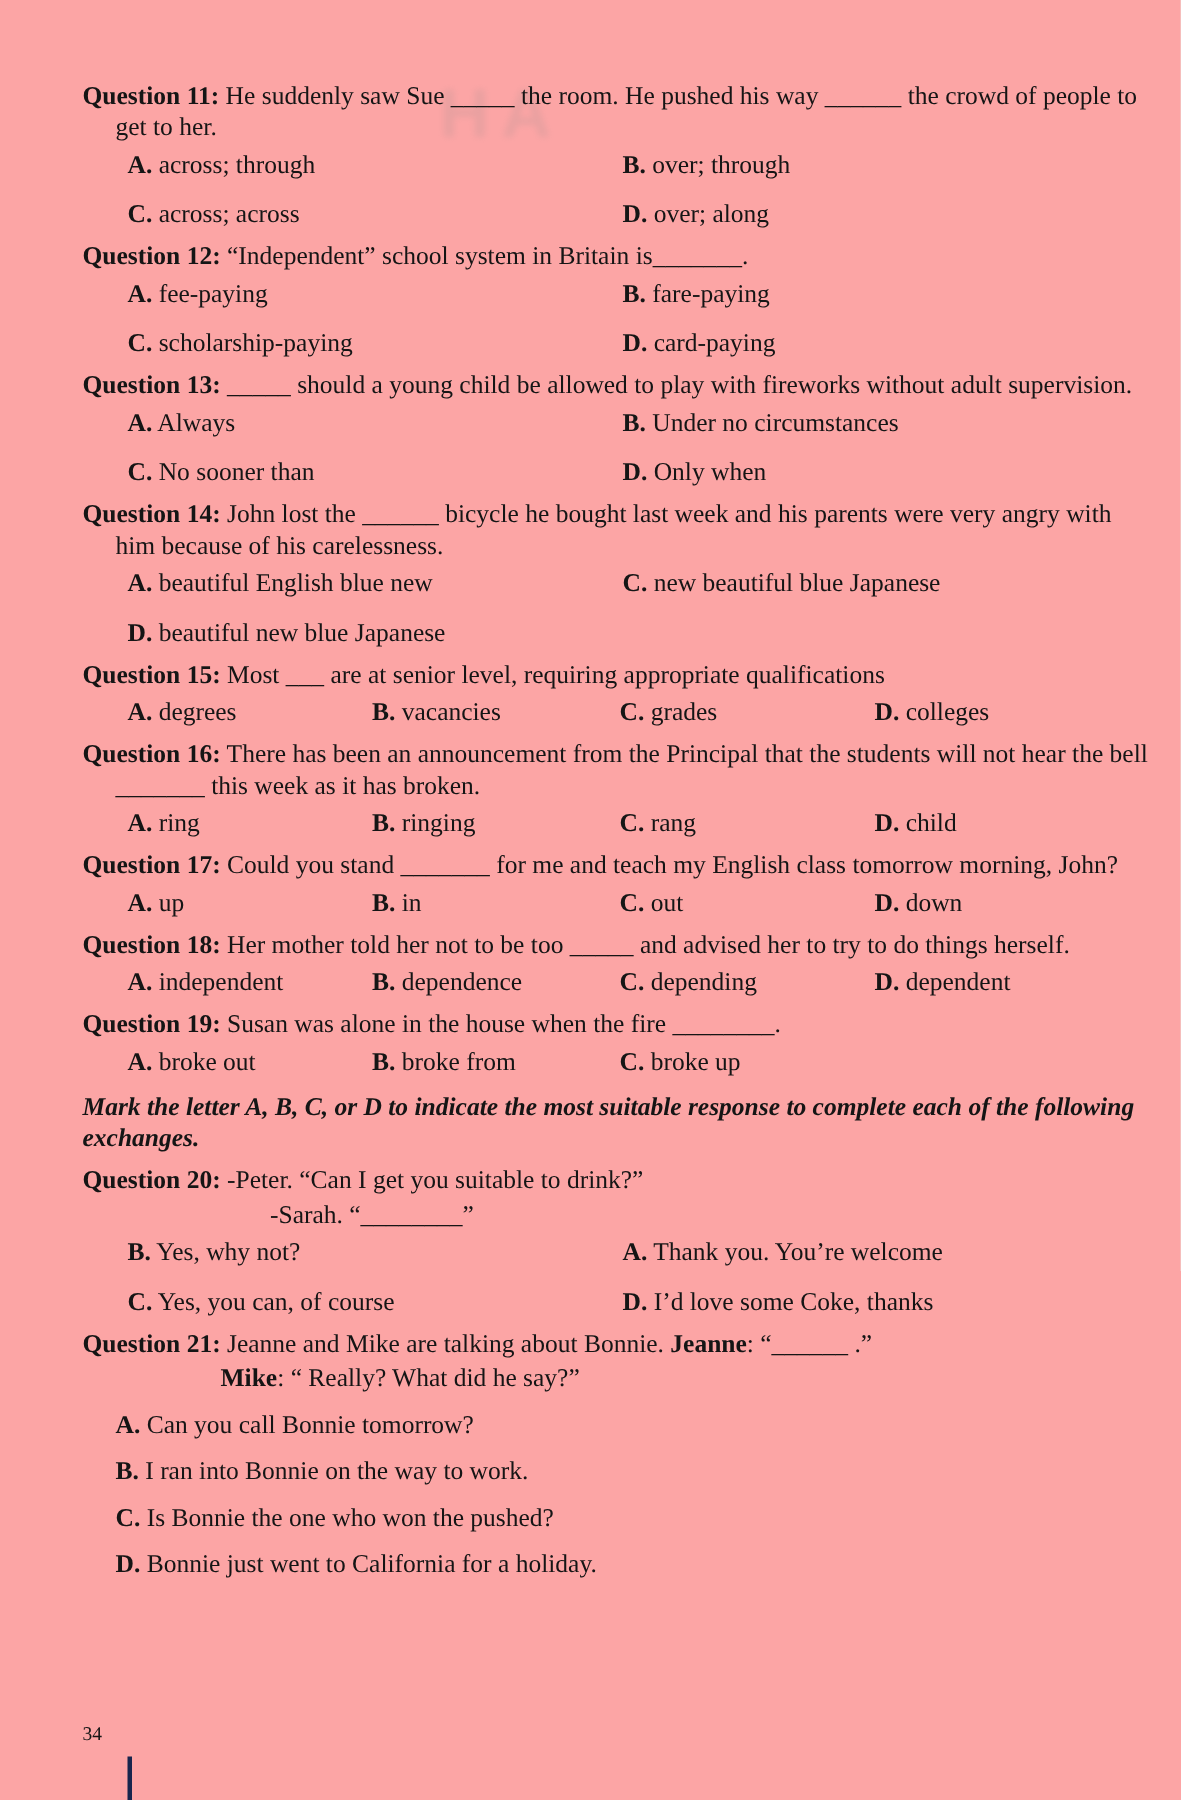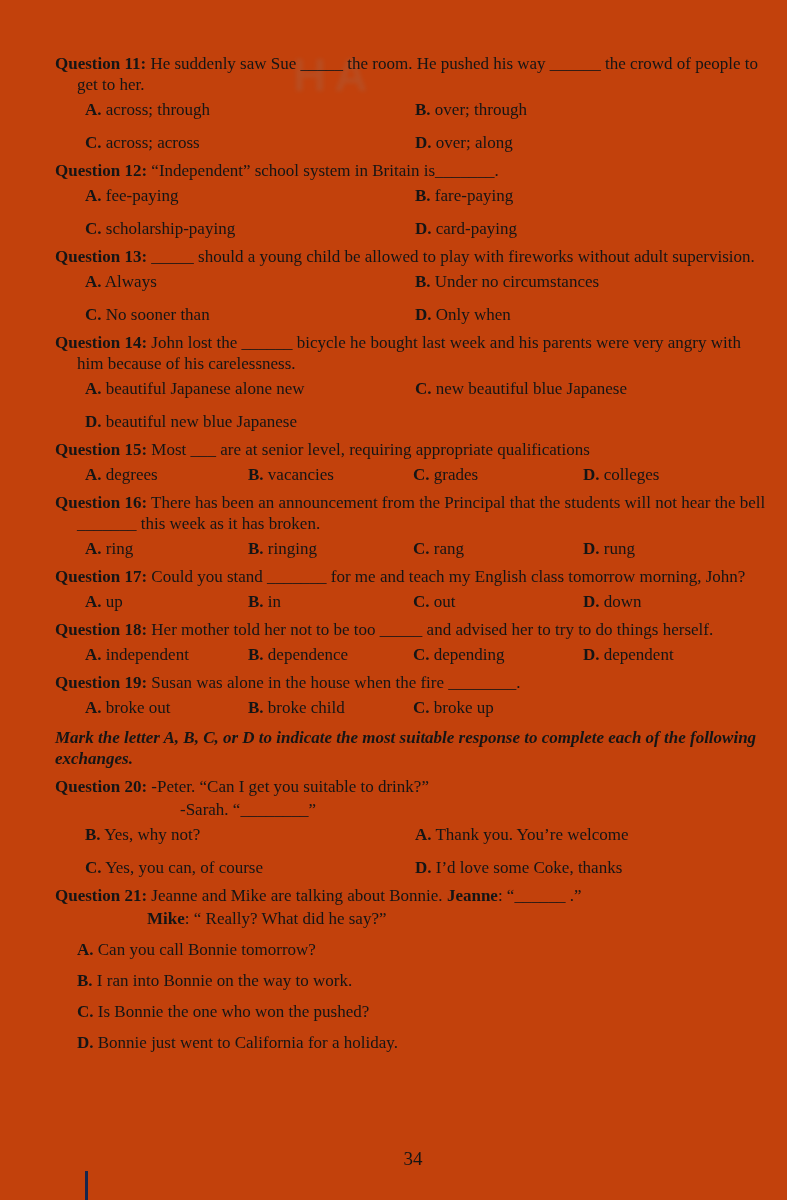--- a/index.html
+++ b/index.html
@@ -5,21 +5,21 @@
   * { box-sizing: border-box; }
   html, body { margin: 0; padding: 0; }
   body {
     width: 787px; height: 1200px;
     background: #e9e9e6;
     font-family: "Liberation Serif", serif;
   }
   .page {
     position: relative;
     width: 787px; height: 1200px;
-    background: #c2410c;
+    background: #fca5a5;
     overflow: hidden;
     color: #151515;
   }
   .content {
     position: absolute;
     left: 55px; top: 46px;
     width: 716px;
     font-size: 17px;
     line-height: 21px;
   }
@@ -29,22 +29,22 @@
   .sarah { padding-left: 125px; }
   .mike { padding-left: 92px; }
   .opts { display: grid; margin: 4px 0 7px; padding-left: 30px; row-gap: 12px; }
   .c2 { grid-template-columns: 330px auto; }
   .c4 { grid-template-columns: 163px 165px 170px auto; }
   .c1 { display: block; padding-left: 22px; }
   .c1 .opt { margin: 10px 0; }
   .instr { font-weight: bold; font-style: italic; margin: 9px 0 3px; }
   .footer {
     position: absolute; left: 55px; top: 1148px;
-    width: 716px; text-align: center;
-    font-size: 19px; color: #151515;
+    width: 716px; text-align: left;
+    font-size: 13px; color: #151515;
   }
   .bleed {
     position: absolute; left: 293px; top: 48px;
     font-family: "Liberation Sans", sans-serif;
     font-size: 46px; font-weight: bold; letter-spacing: 8px;
     color: #8a8a8a; opacity: 0.16; filter: blur(2px);
     pointer-events: none;
   }
   .scanline {
     position: absolute; left: 85px; top: 1171px;
@@ -86,21 +86,21 @@
         <div class="opt"><b>A.</b> <span>Always</span></div>
         <div class="opt"><b>B.</b> <span>Under no circumstances</span></div>
         <div class="opt"><b>C.</b> <span>No sooner than</span></div>
         <div class="opt"><b>D.</b> <span>Only when</span></div>
       </div>
     </section>
 
     <section>
       <p class="q"><b class="ql">Question 14:</b> <span>John lost the ______ bicycle he bought last week and his parents were very angry with him because of his carelessness.</span></p>
       <div class="opts c2">
-        <div class="opt"><b>A.</b> <span>beautiful Japanese alone new</span></div>
+        <div class="opt"><b>A.</b> <span>beautiful English blue new</span></div>
         <div class="opt"><b>C.</b> <span>new beautiful blue Japanese</span></div>
         <div class="opt"><b>D.</b> <span>beautiful new blue Japanese</span></div>
       </div>
     </section>
 
     <section>
       <p class="q"><b class="ql">Question 15:</b> <span>Most ___ are at senior level, requiring appropriate qualifications</span></p>
       <div class="opts c4">
         <div class="opt"><b>A.</b> <span>degrees</span></div>
         <div class="opt"><b>B.</b> <span>vacancies</span></div>
@@ -108,21 +108,21 @@
         <div class="opt"><b>D.</b> <span>colleges</span></div>
       </div>
     </section>
 
     <section>
       <p class="q"><b class="ql">Question 16:</b> <span>There has been an announcement from the Principal that the students will not hear the bell _______ this week as it has broken.</span></p>
       <div class="opts c4">
         <div class="opt"><b>A.</b> <span>ring</span></div>
         <div class="opt"><b>B.</b> <span>ringing</span></div>
         <div class="opt"><b>C.</b> <span>rang</span></div>
-        <div class="opt"><b>D.</b> <span>rung</span></div>
+        <div class="opt"><b>D.</b> <span>child</span></div>
       </div>
     </section>
 
     <section>
       <p class="q"><b class="ql">Question 17:</b> <span>Could you stand _______ for me and teach my English class tomorrow morning, John?</span></p>
       <div class="opts c4">
         <div class="opt"><b>A.</b> <span>up</span></div>
         <div class="opt"><b>B.</b> <span>in</span></div>
         <div class="opt"><b>C.</b> <span>out</span></div>
         <div class="opt"><b>D.</b> <span>down</span></div>
@@ -136,21 +136,21 @@
         <div class="opt"><b>B.</b> <span>dependence</span></div>
         <div class="opt"><b>C.</b> <span>depending</span></div>
         <div class="opt"><b>D.</b> <span>dependent</span></div>
       </div>
     </section>
 
     <section>
       <p class="q"><b class="ql">Question 19:</b> <span>Susan was alone in the house when the fire ________.</span></p>
       <div class="opts c4">
         <div class="opt"><b>A.</b> <span>broke out</span></div>
-        <div class="opt"><b>B.</b> <span>broke child</span></div>
+        <div class="opt"><b>B.</b> <span>broke from</span></div>
         <div class="opt"><b>C.</b> <span>broke up</span></div>
       </div>
     </section>
 
     <p class="instr">Mark the letter A, B, C, or D to indicate the most suitable response to complete each of the following exchanges.</p>
 
     <section>
       <p class="q"><b class="ql">Question 20:</b> <span>-Peter. “Can I get you suitable to drink?”</span></p>
       <p class="q2 sarah"><span>-Sarah. “________”</span></p>
       <div class="opts c2">

